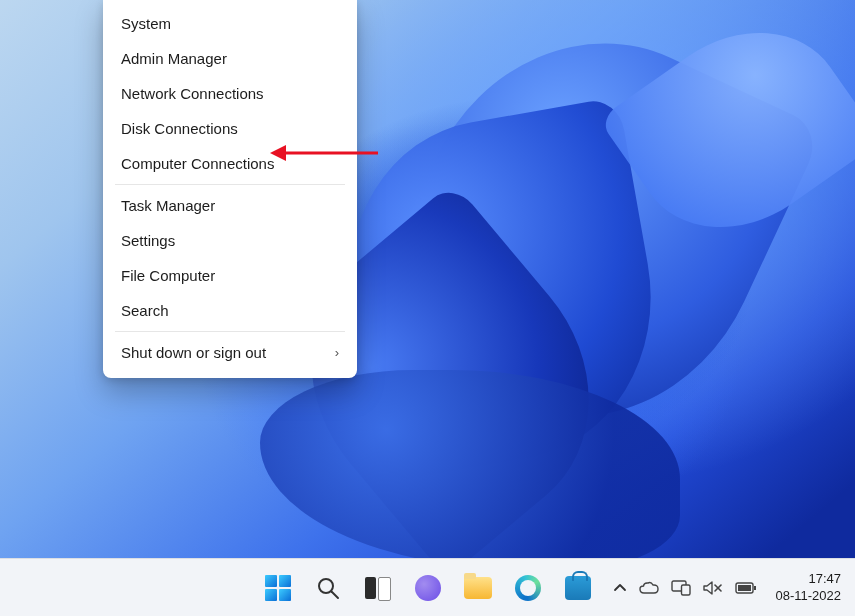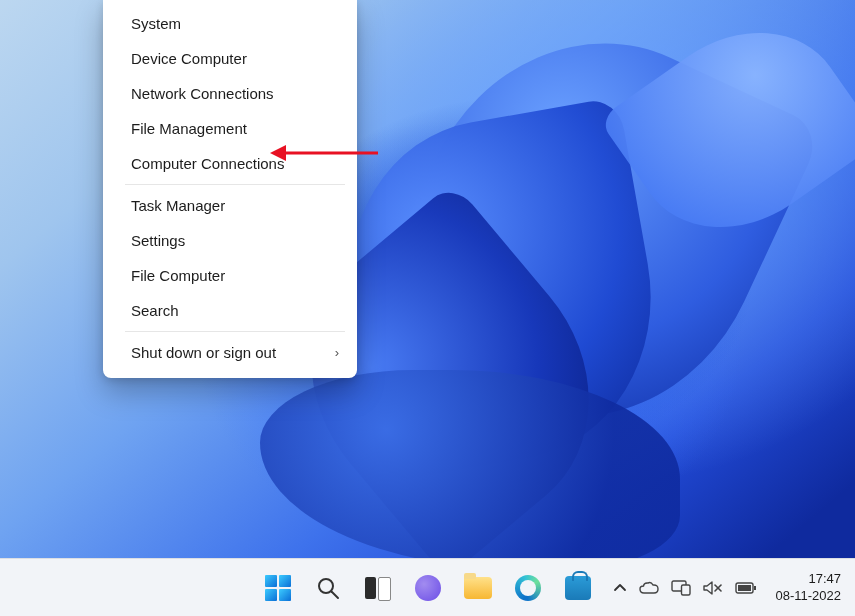--- a/index.html
+++ b/index.html
@@ -26,21 +26,21 @@
     .p5 { width:180px;height:220px;left:650px;top:20px;background:radial-gradient(circle at 30% 30%,#8cb6ff 0%,#4a7df5 80%);transform:rotate(55deg);opacity:.9;}
 
     .contextmenu {
       position: absolute;
       left: 103px;
       top: 0px;
       width: 254px;
       background: #ffffff;
       border-radius: 0 0 8px 8px;
       box-shadow: 0 14px 28px rgba(0,0,0,.25), 0 2px 8px rgba(0,0,0,.15);
-      padding: 6px 2px 8px 12px;
+      padding: 6px 2px 8px 2px;
     }
     .menu-item {
       padding: 9px 16px;
       font-size: 15px;
       color: #1c1c1c;
       cursor: pointer;
       display: flex;
       align-items: center;
       justify-content: space-between;
       border-radius: 4px;
@@ -116,27 +116,27 @@
   <div class="petal p2"></div>
   <div class="petal p3"></div>
   <div class="petal p4"></div>
   <div class="petal p5"></div>
 
   <div class="contextmenu">
     <div class="menu-item">
         <span>System</span>
       </div>
     <div class="menu-item">
-        <span>Device Computer</span>
+        <span>Admin Manager</span>
       </div>
     <div class="menu-item">
         <span>Network Connections</span>
       </div>
     <div class="menu-item">
-        <span>File Management</span>
+        <span>Disk Connections</span>
       </div>
     <div class="menu-item">
         <span>Computer Connections</span>
       </div>
 
     <div class="menu-sep"></div>
 
     <div class="menu-item">
         <span>Task Manager</span>
       </div>

